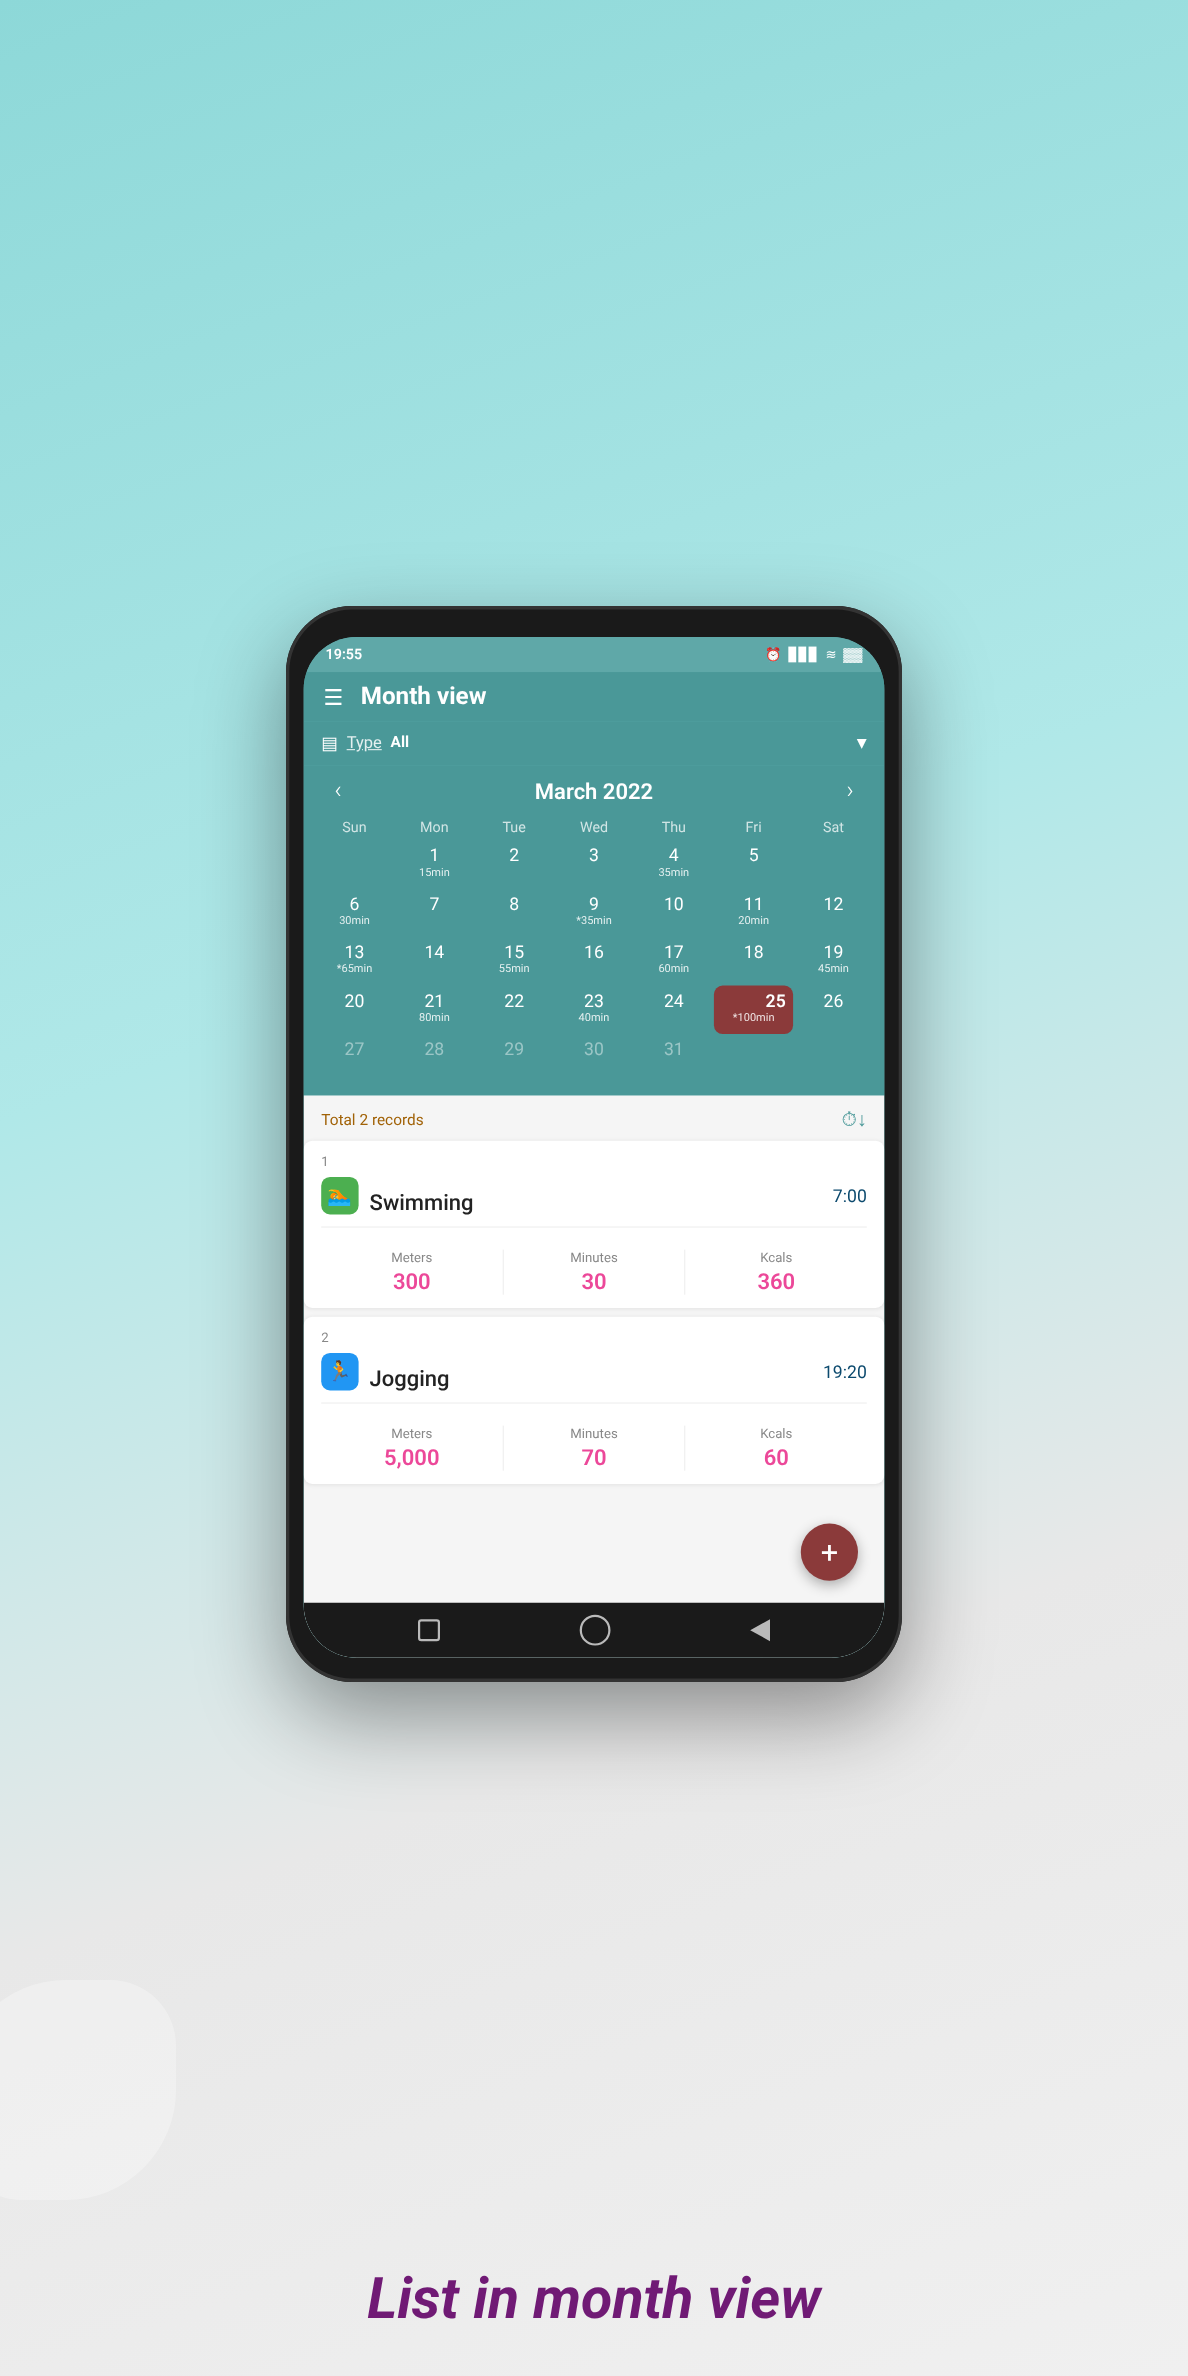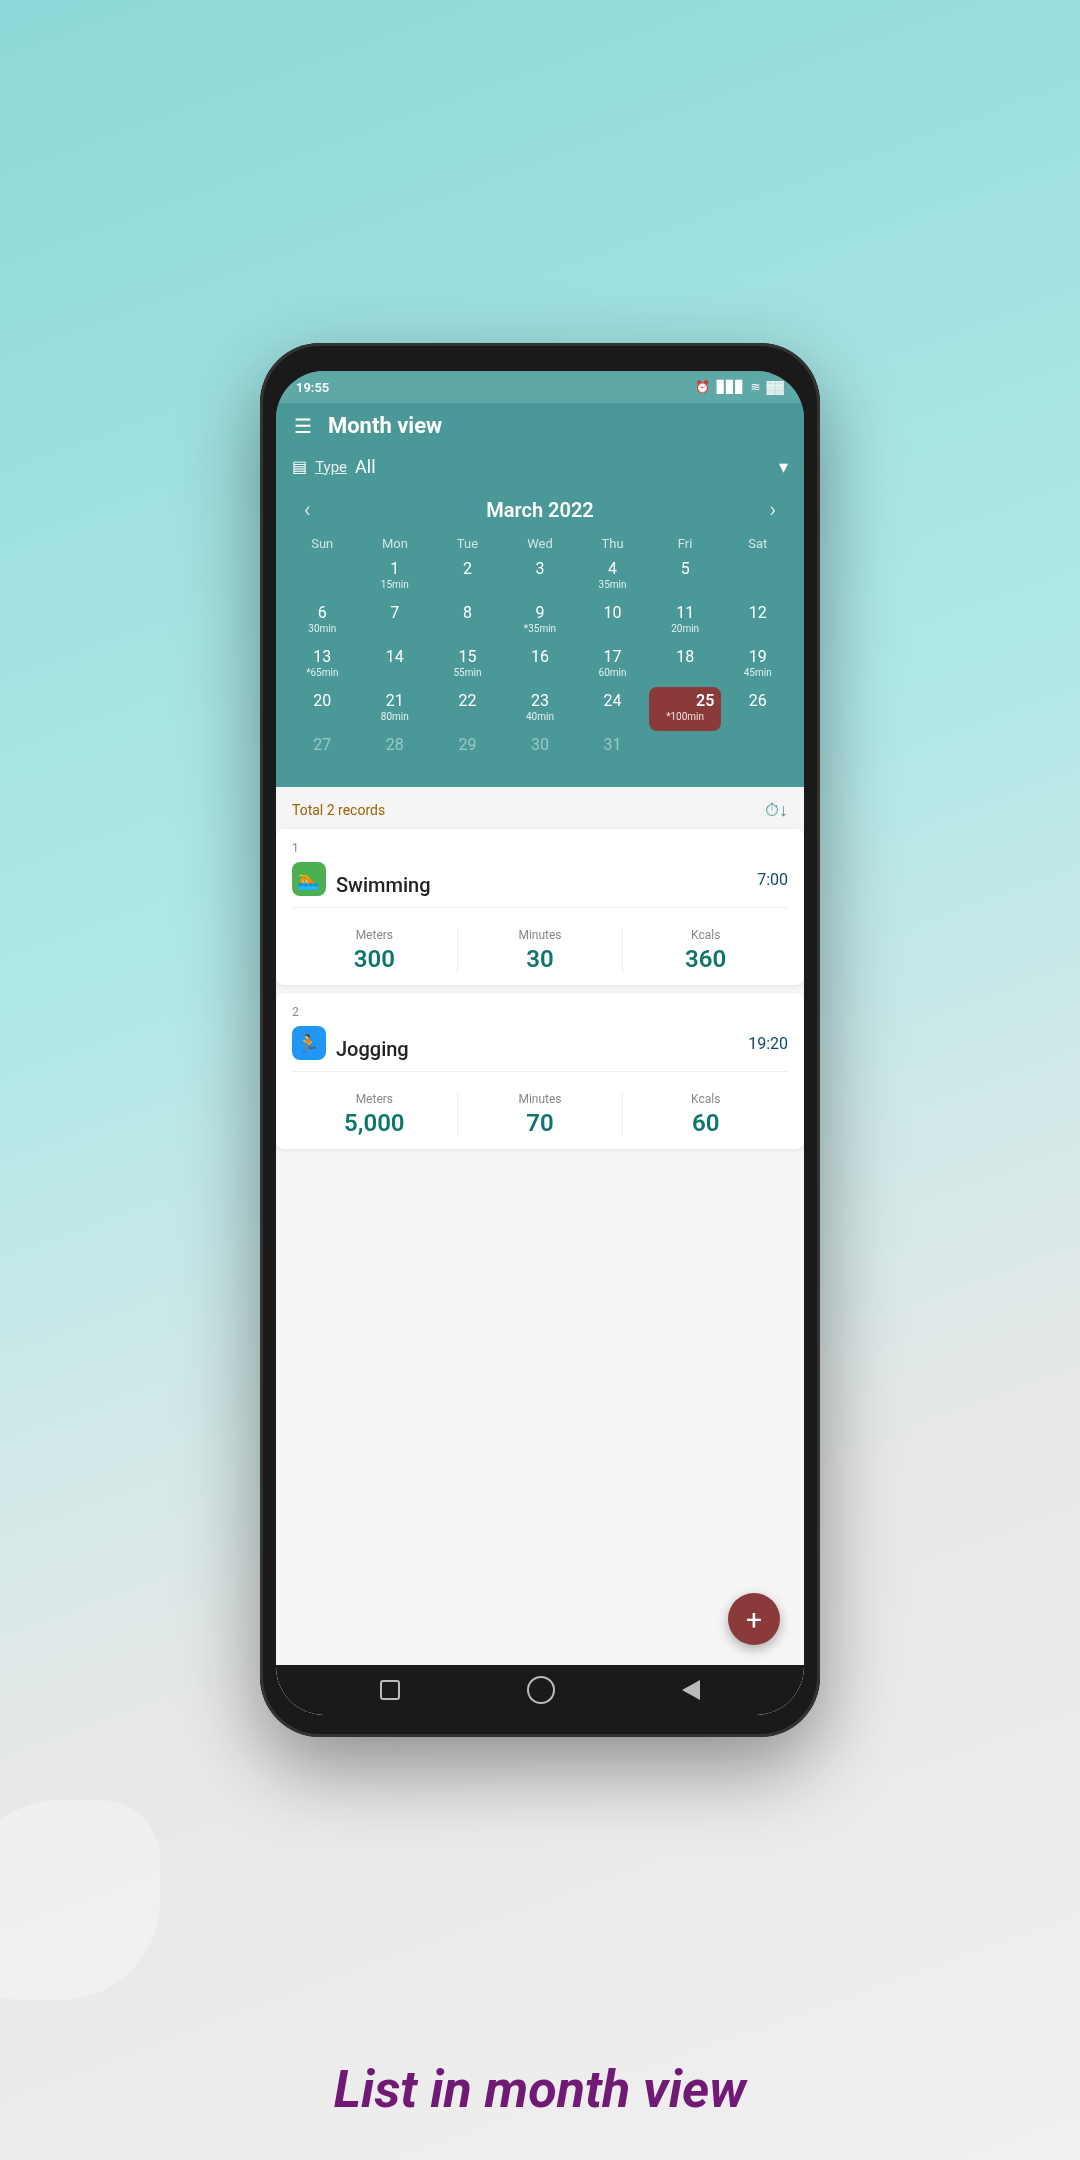--- a/index.html
+++ b/index.html
@@ -9,21 +9,21 @@
       background: linear-gradient(160deg, #8dd8d8 0%, #b0e8e8 40%, #e8e8e8 70%, #f0f0f0 100%);
       display: flex;
       align-items: center;
       justify-content: center;
       font-family: 'Roboto', Arial, sans-serif;
       overflow: hidden;
     }
     .phone-wrapper {
       position: relative;
       width: 560px;
-      height: 1394px;
+      height: 978px;
       margin-top: -80px;
     }
     .phone-frame {
       position: absolute;
       inset: 0;
       background: #1a1a1a;
       border-radius: 60px;
       box-shadow: 0 30px 80px rgba(0,0,0,0.4), inset 0 0 0 3px #333;
     }
     .phone-screen {
@@ -91,22 +91,22 @@
       color: white;
       font-size: 16px;
     }
     .type-label {
       color: rgba(255,255,255,0.85);
       font-size: 15px;
       text-decoration: underline;
     }
     .type-value {
       color: white;
-      font-size: 18px;
-      font-weight: 400;
+      font-size: 14px;
+      font-weight: 700;
       flex: 1;
     }
     .type-dropdown-arrow {
       color: white;
       font-size: 18px;
     }
     
     .calendar-container {
       background: #4a9898;
       padding: 0 10px 12px 10px;
@@ -260,22 +260,22 @@
     }
     .stat-item + .stat-item {
       border-left: 1px solid #eee;
     }
     .stat-label {
       color: #888;
       font-size: 12px;
       margin-bottom: 3px;
     }
     .stat-value {
-      color: #0f766e;
-      font-size: 24px;
+      color: #ec4899;
+      font-size: 20px;
       font-weight: 600;
     }
     
     .fab-button {
       position: absolute;
       bottom: 70px;
       right: 24px;
       width: 52px;
       height: 52px;
       background: #8b3a3a;

